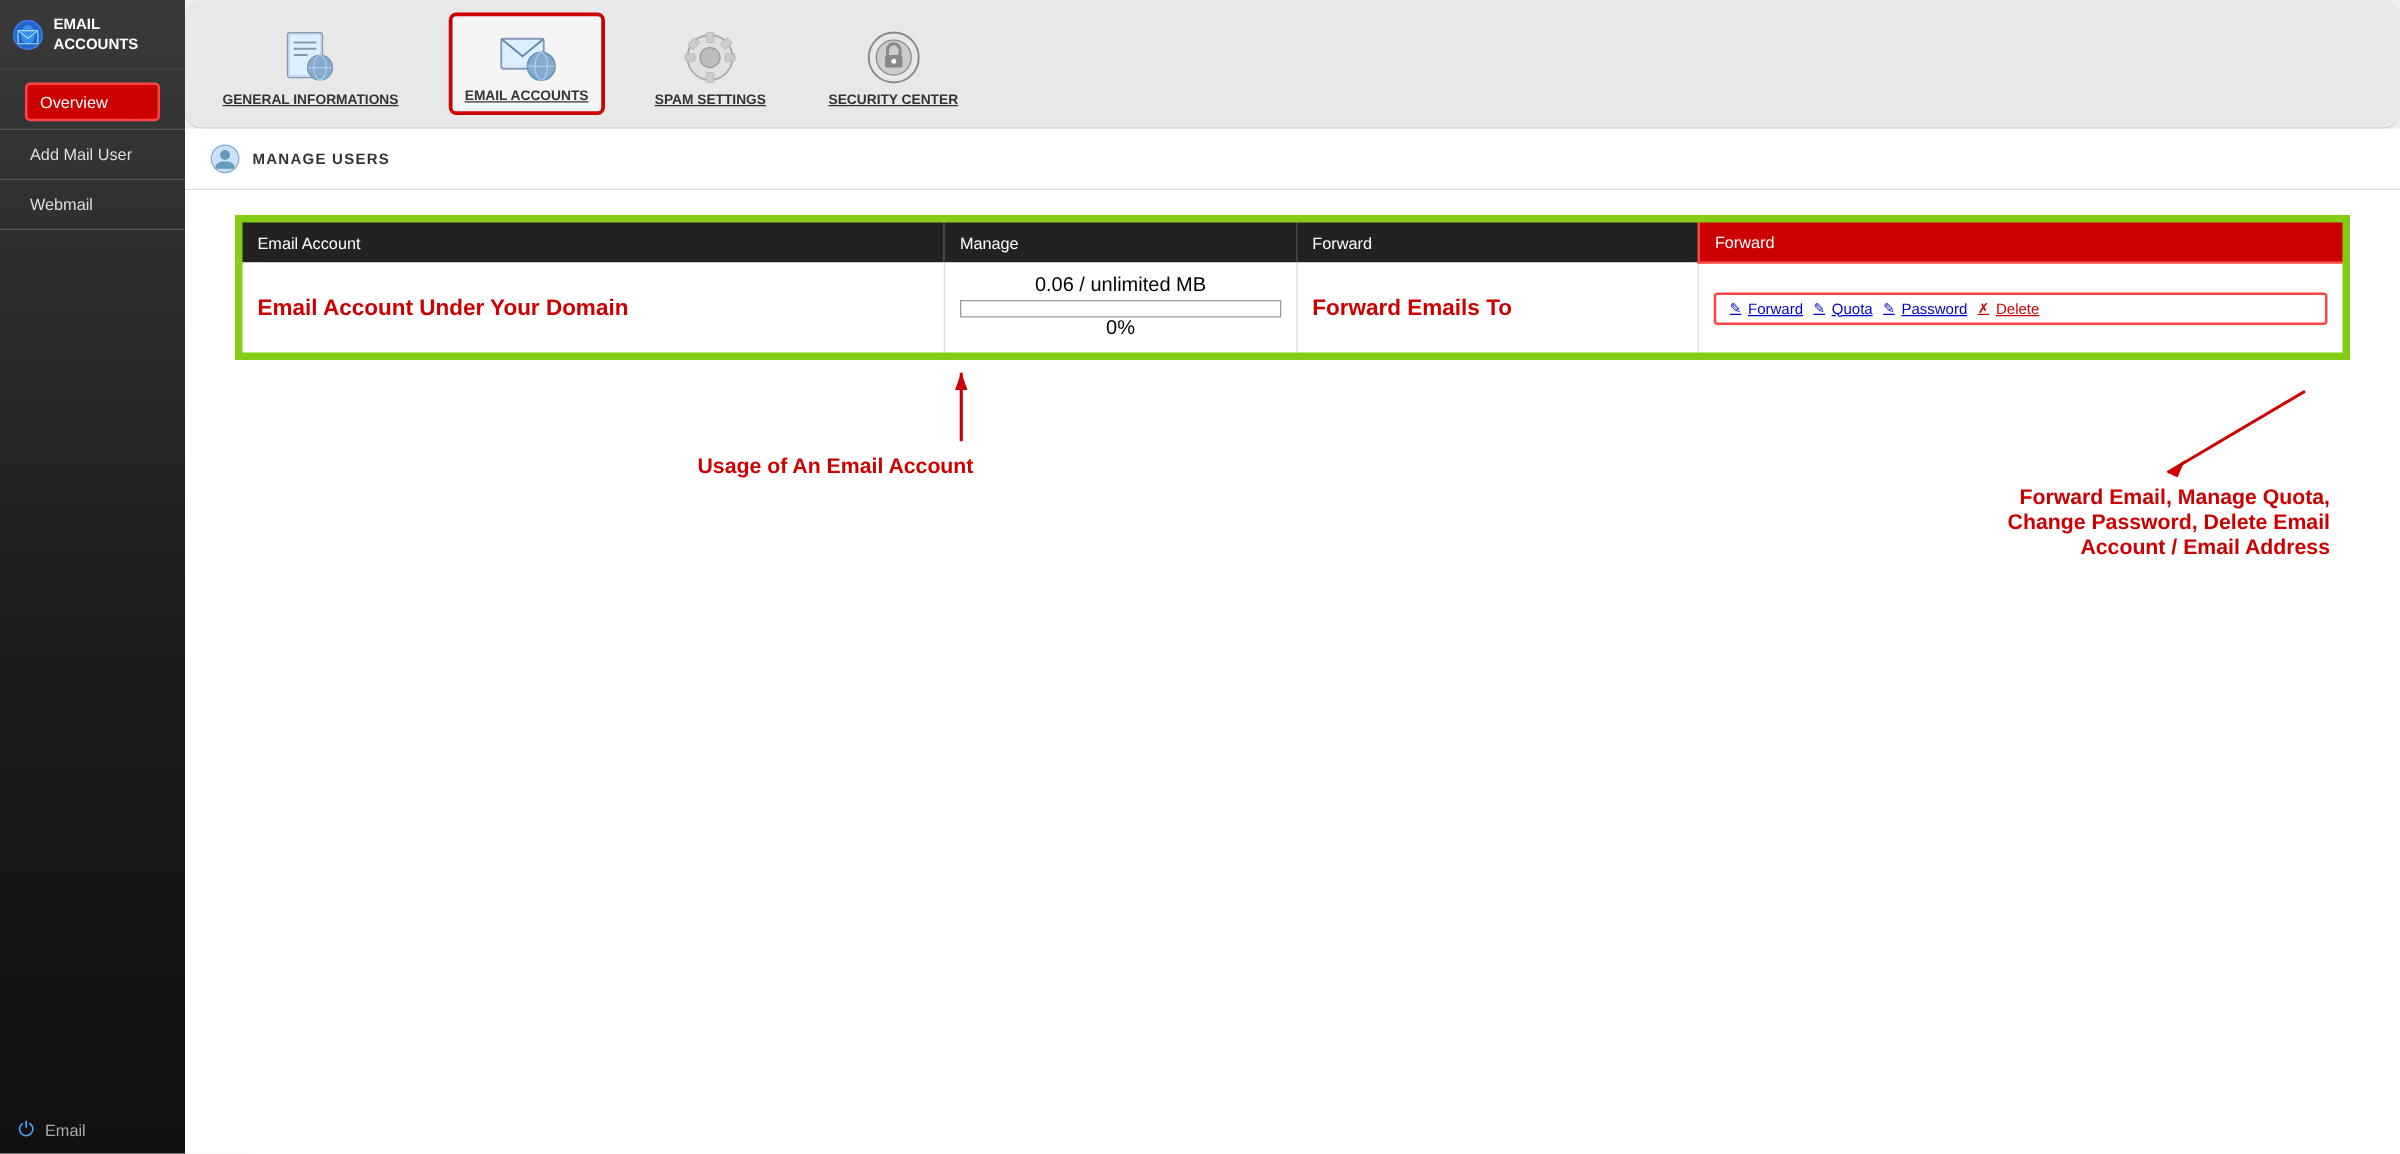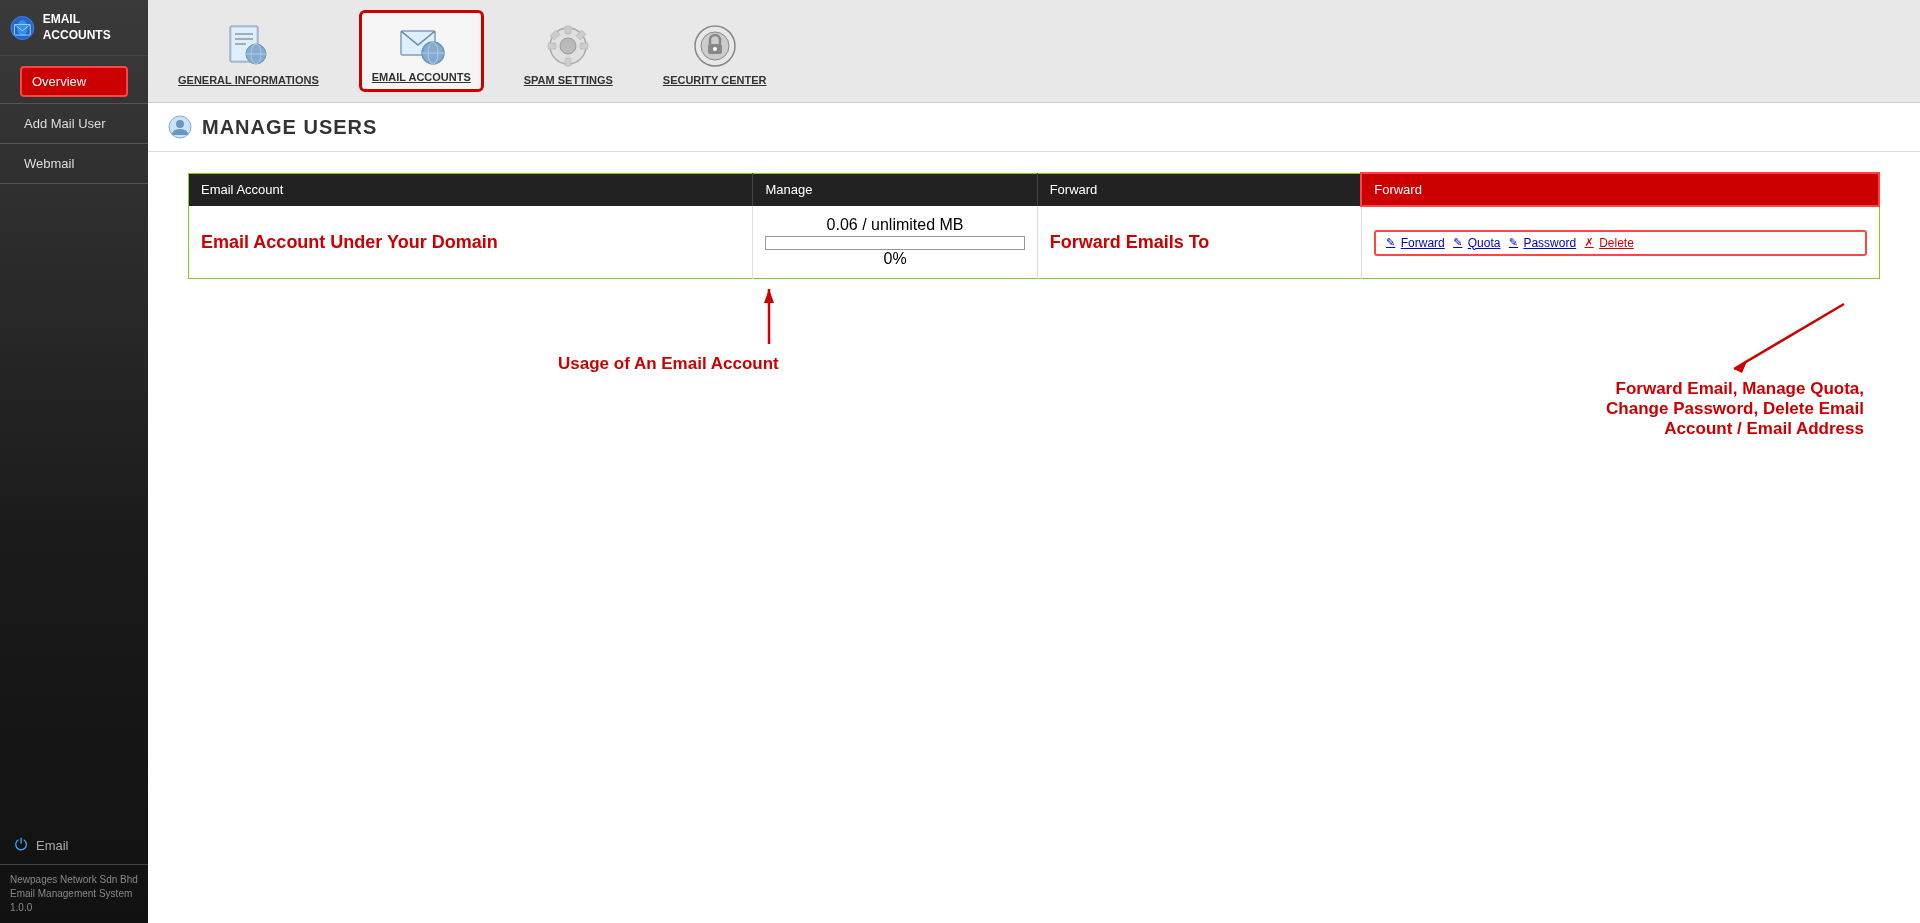--- a/index.html
+++ b/index.html
@@ -98,20 +98,21 @@
 
     
     #top-nav {
       background: #e8e8e8;
       border-bottom: 1px solid #ccc;
       padding: 10px 20px;
       display: flex;
       gap: 30px;
       align-items: flex-end;
       min-height: 100px;
+      border-radius: 13px;
     }
     .nav-item {
       display: flex;
       flex-direction: column;
       align-items: center;
       gap: 4px;
       cursor: pointer;
       padding: 6px 10px;
       text-decoration: none;
     }
@@ -149,33 +150,33 @@
       gap: 10px;
       padding: 12px 20px;
       border-bottom: 1px solid #ddd;
       background: #fff;
     }
     .page-header-icon {
       width: 24px;
       height: 24px;
     }
     .page-header-title {
-      font-size: 20px;
+      font-size: 12px;
       font-weight: bold;
       color: #333;
       text-transform: uppercase;
       letter-spacing: 1px;
     }
 
     
     #email-table {
       width: calc(100% - 40px);
       margin: 10px 20px;
       border-collapse: collapse;
-      border: 1px solid #84cc16;
+      border: 6px solid #84cc16;
     }
     #email-table thead tr {
       background: #222;
       color: #fff;
     }
     #email-table thead th {
       padding: 8px 12px;
       text-align: left;
       font-size: 13px;
       font-weight: normal;
@@ -299,23 +300,20 @@
     <hr class="sidebar-divider">
     <a class="sidebar-nav-item">Webmail</a>
     <hr class="sidebar-divider">
   </div>
 
   <div class="sidebar-logout">
     <span class="logout-icon">⏻</span>
     <span>Email</span>
   </div>
 
-  <div class="sidebar-footer">Newpages Network Sdn Bhd
-Email Management System
-1.0.0</div>
 </div>
 
 <div id="main">
 
   <div id="top-nav">
 
     <a class="nav-item">
       <div class="nav-icon">
         <svg width="48" height="48" viewBox="0 0 48 48">
           <rect x="6" y="4" width="28" height="36" rx="2" fill="#c8d8f0" stroke="#8899aa" stroke-width="1"></rect>

